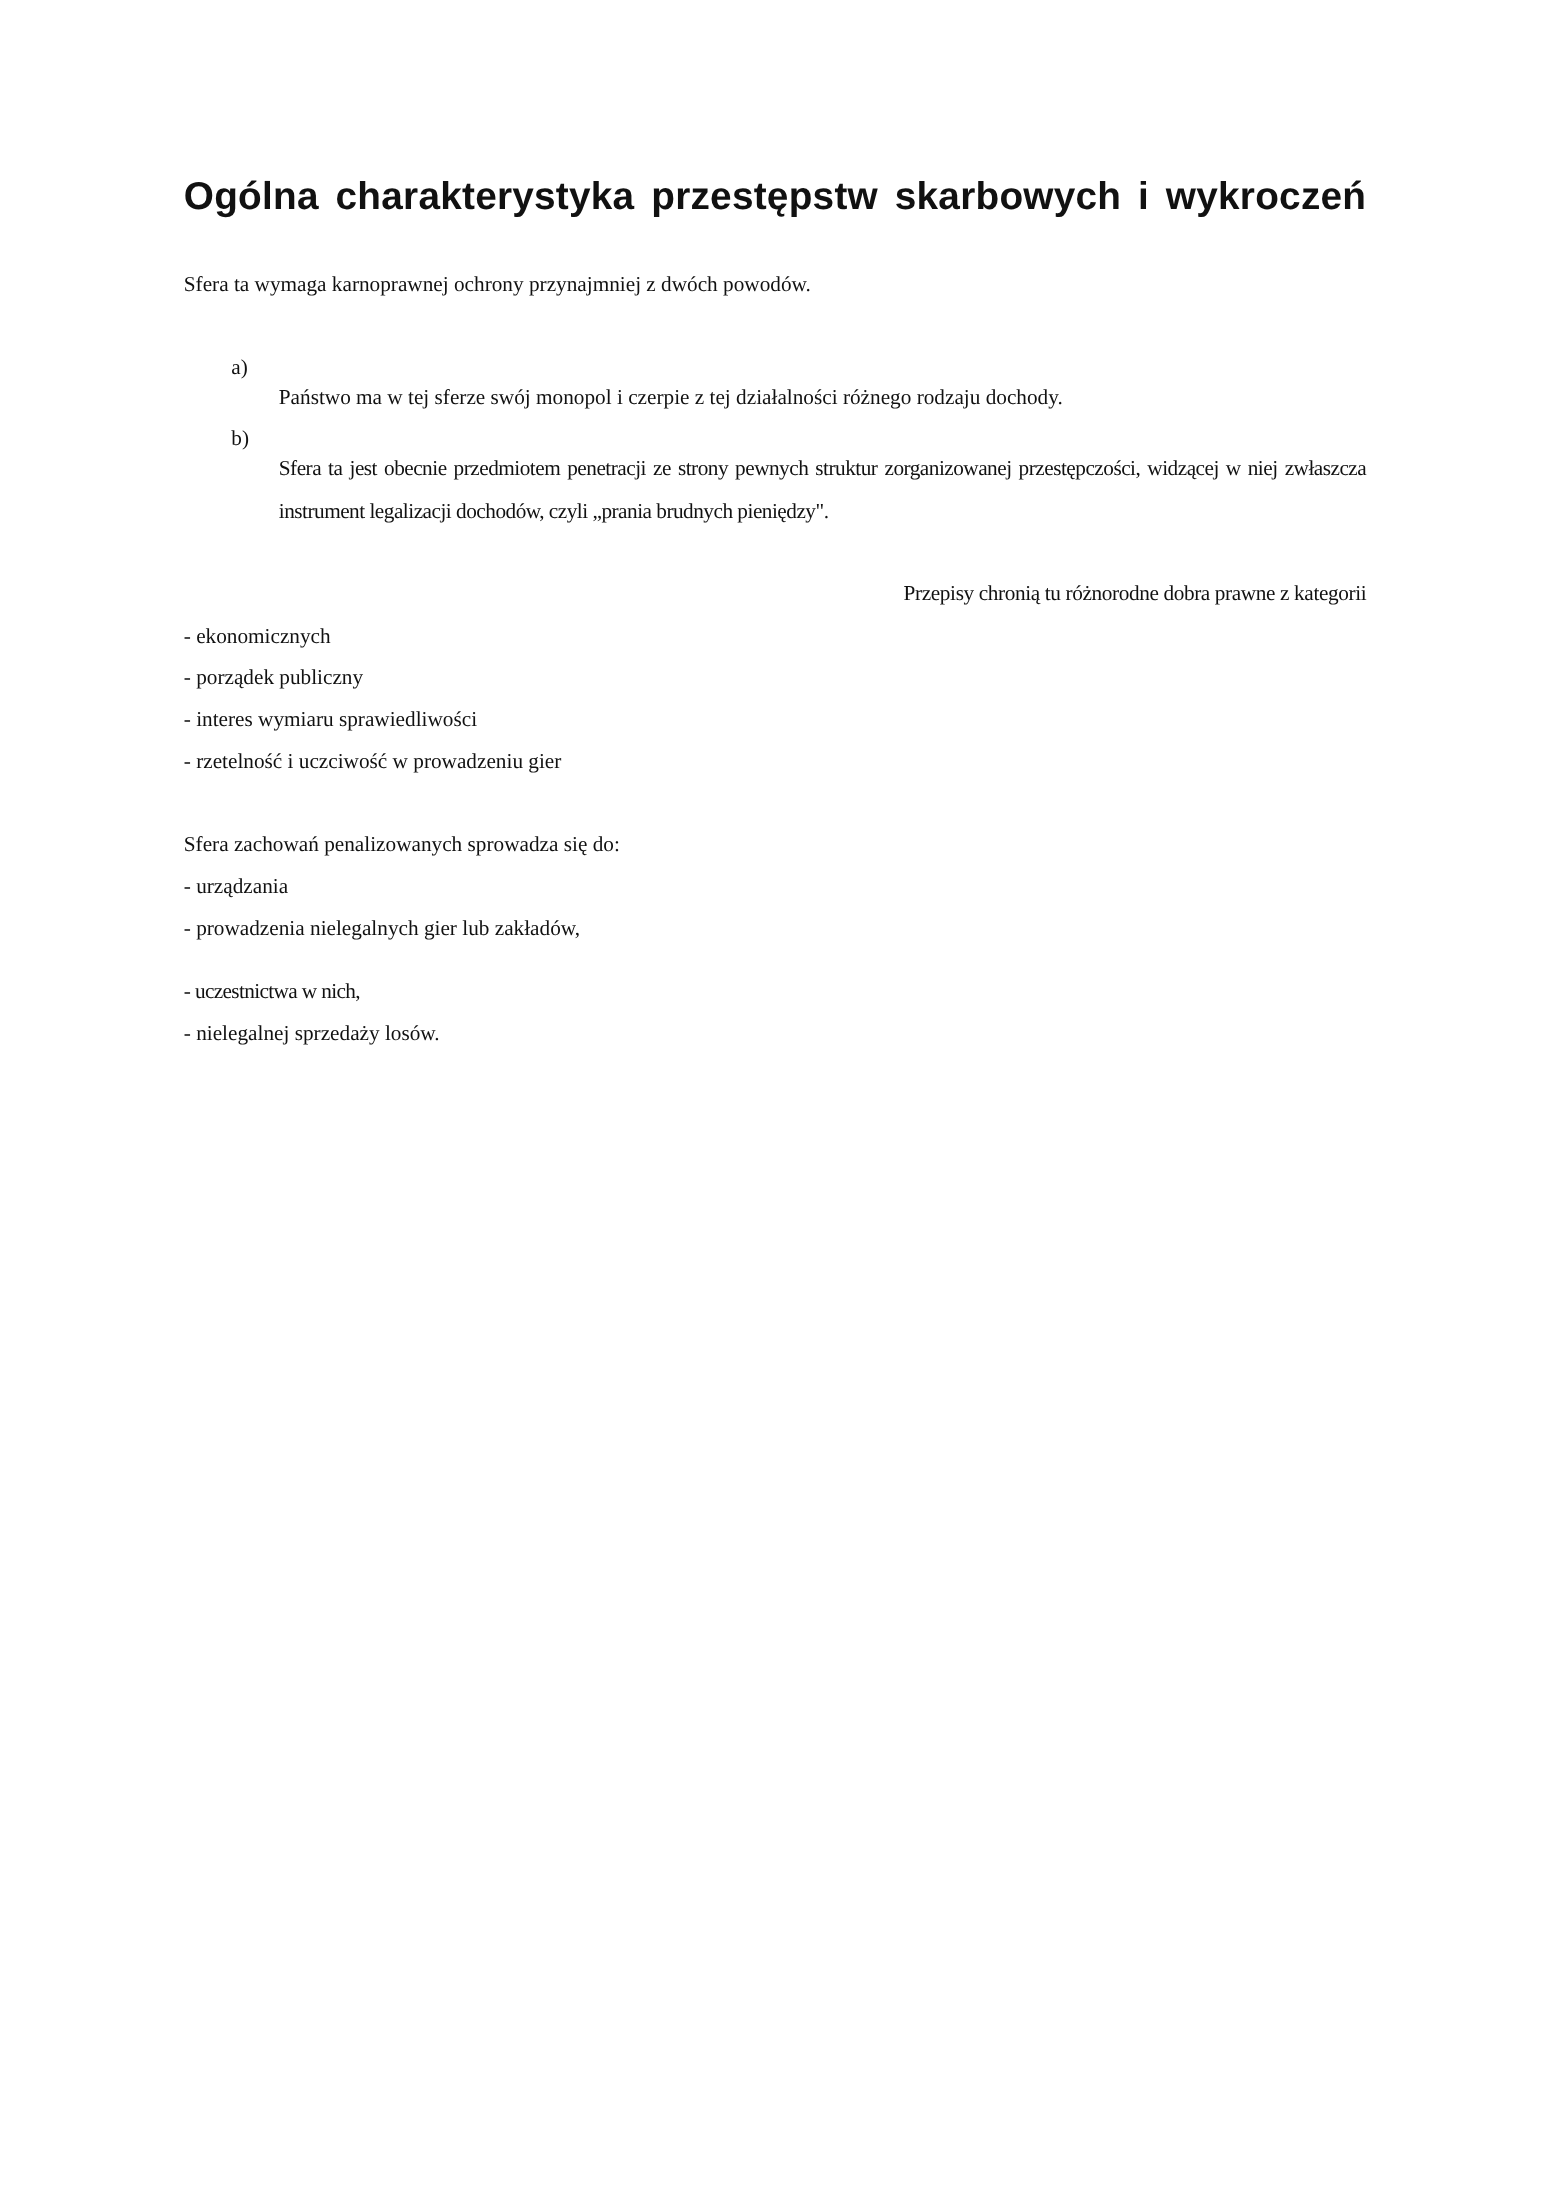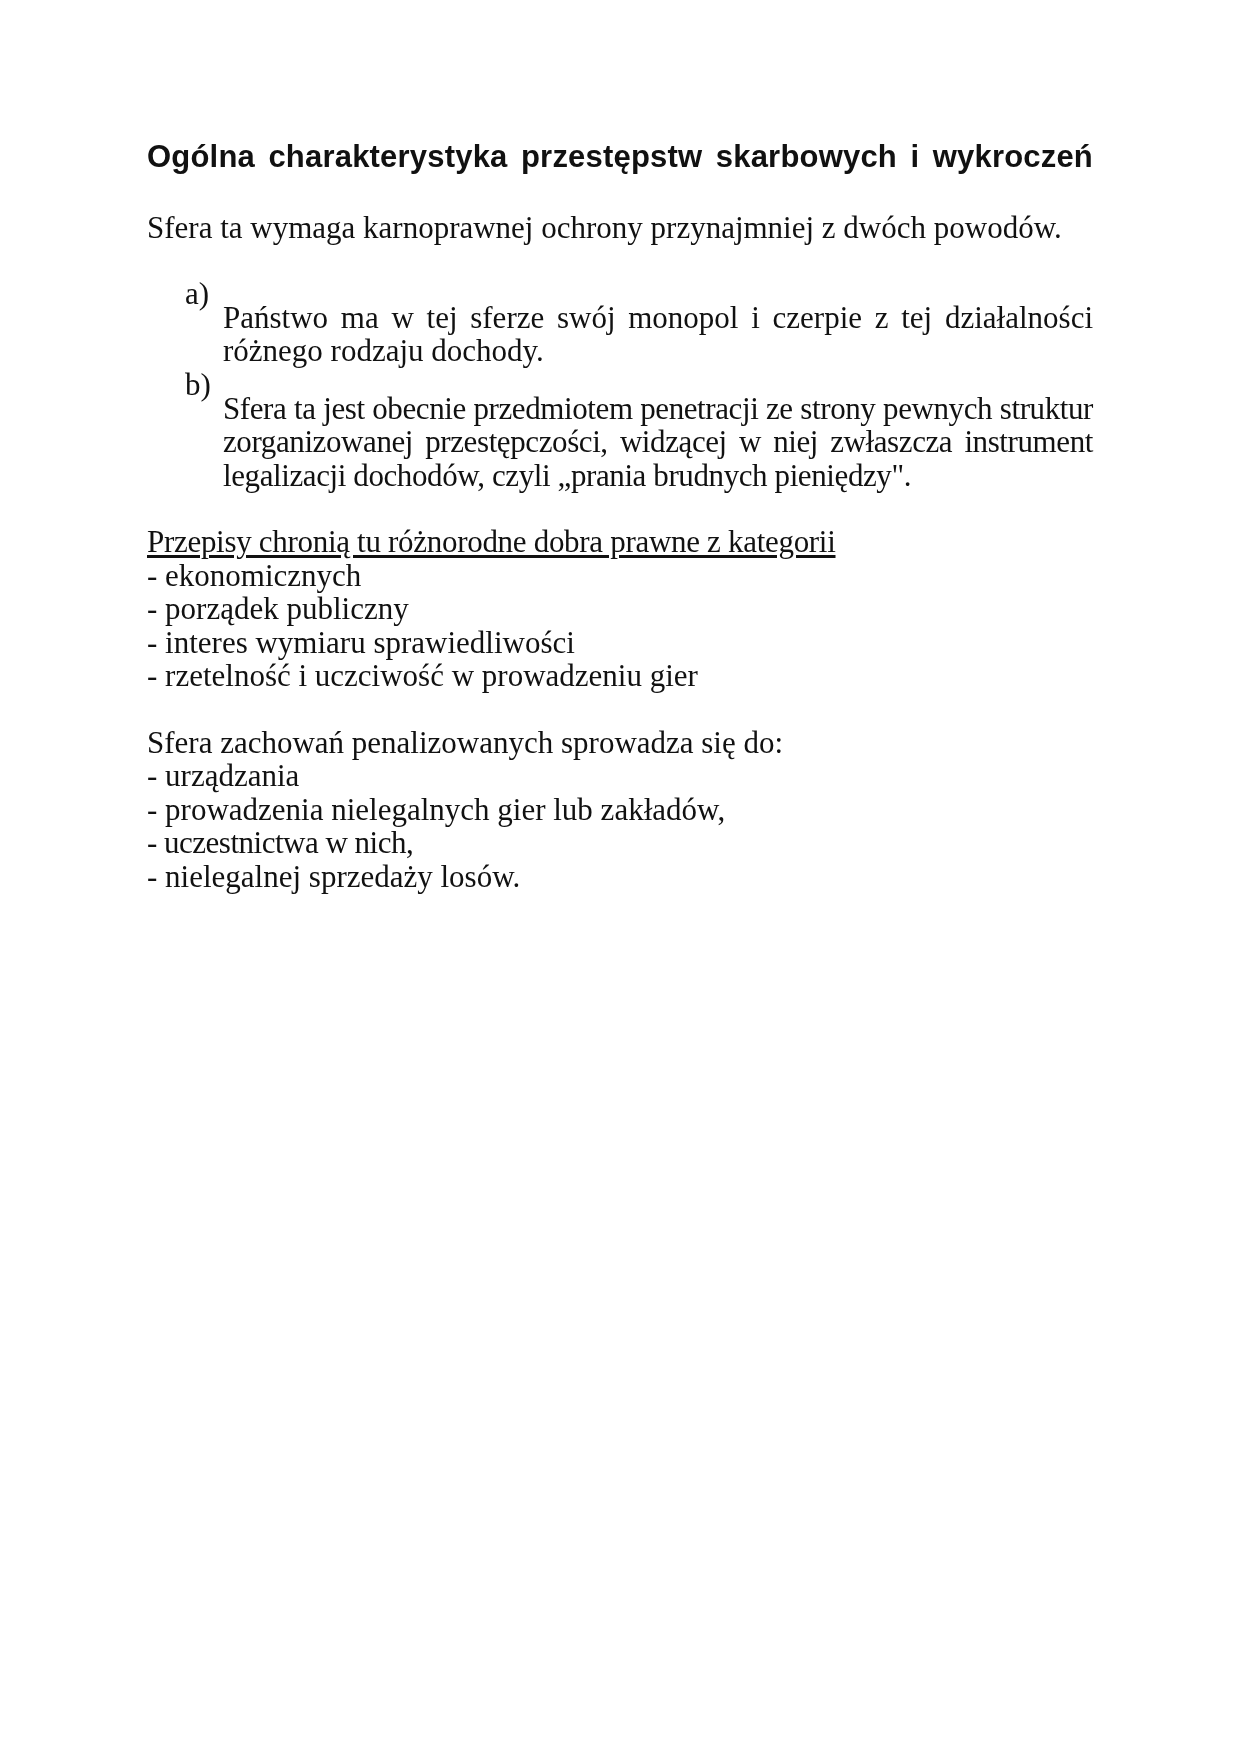--- a/index.html
+++ b/index.html
@@ -32,21 +32,21 @@
     .title-line {
       display: block;
       text-align: justify;
       text-align-last: justify;
     }
     .title-line.last {
       text-align-last: left;
     }
     .serif {
       font-family: "Liberation Serif", serif;
-      font-size: 31px;
+      font-size: 17px;
       line-height: 33.5px;
     }
     .intro {
       margin-top: 38px;
     }
     .reasons {
       margin-top: 32px;
       padding-left: 38px;
     }
     .reason {
@@ -62,29 +62,30 @@
       text-align: justify;
       margin-top: 24px;
     }
     .reason-text.tight {
       letter-spacing: -0.4px;
     }
     .section {
       margin-top: 33px;
     }
     .section-heading {
-      text-decoration: underline;
       text-underline-offset: 3px;
       letter-spacing: -0.3px;
+      text-align: right;
     }
     .list-item {
       display: block;
     }
     .bold-ish {
       letter-spacing: -0.5px;
+      margin-top: 17px;
     }
   </style>
 </head>
 <body>
 
 <div class="page">
 
   <h1 class="title">
     <span class="title-line">Ogólna charakterystyka przestępstw skarbowych i wykroczeń</span>
   </h1>

